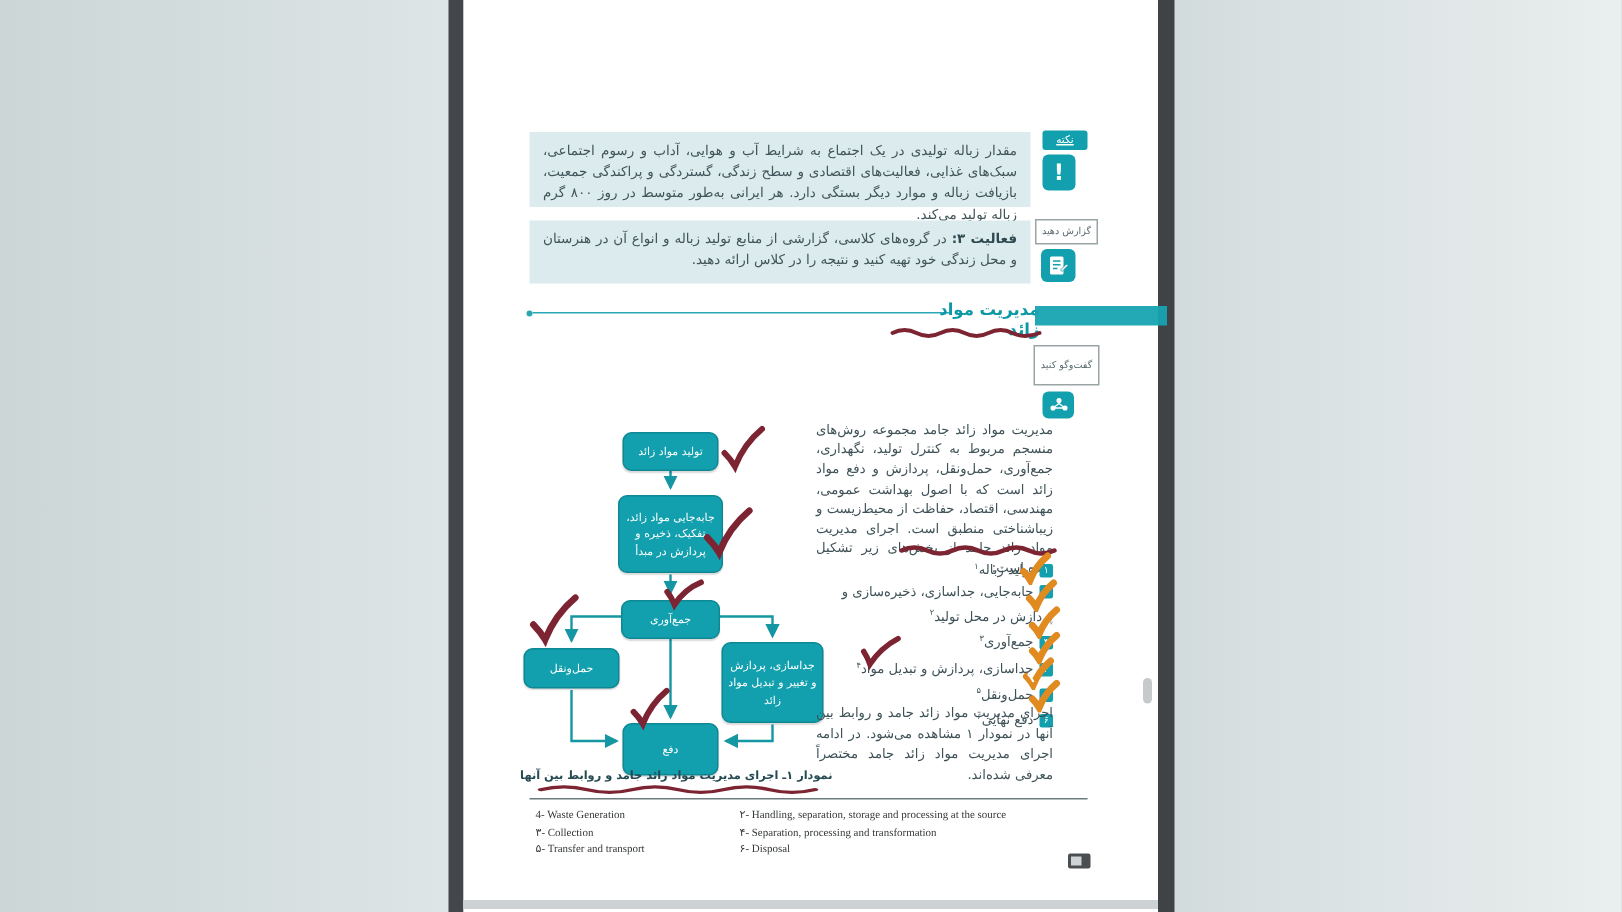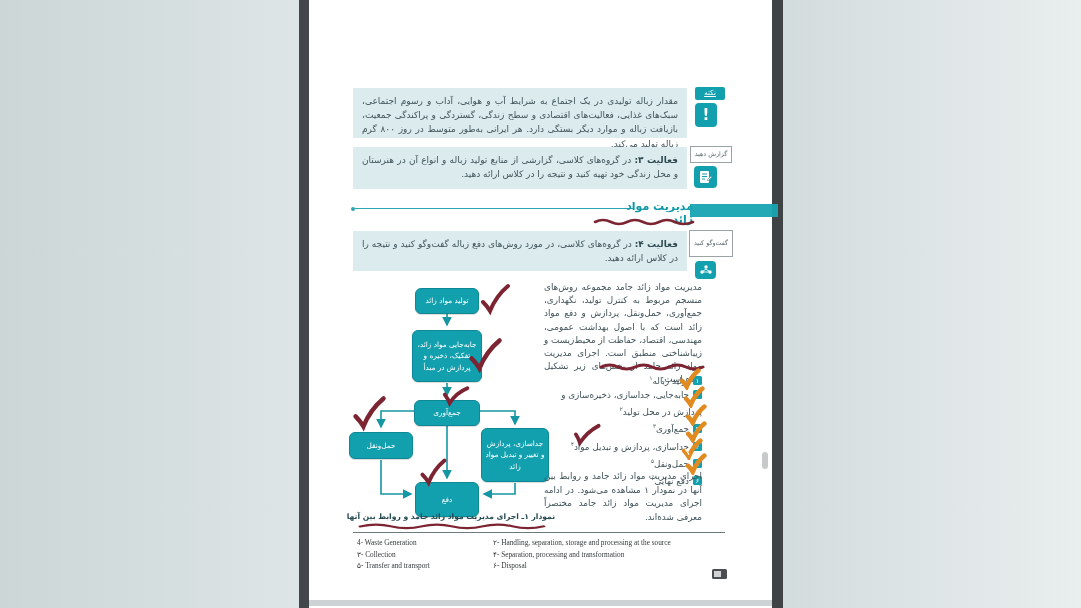--- a/index.html
+++ b/index.html
@@ -89,23 +89,20 @@
       </svg>
     </div>
 
     <div class="abs sec-dot" style="left:42px;top:207px;"></div>
     <div class="abs sec-line" style="left:46px;top:208px;width:278px;"></div>
     <div class="abs sec-title" style="left:296px;top:200px;width:88px;">مدیریت مواد زائد</div>
     <svg class="abs ann" style="left:284px;top:216px;" width="104" height="10" viewBox="0 0 104 10" preserveAspectRatio="none">
       <path d="M2 6 Q10 2 18 6 T34 6 T50 6 T66 6 T82 6 T100 6" stroke="#7d2433" stroke-width="2.6" fill="none" stroke-linecap="round"></path>
     </svg>
 
-    <div class="abs notebox" style="left:44px;top:231px;width:334px;height:40px;">
-      <span class="b">فعالیت ۴:</span><span> در گروه‌های کلاسی، در مورد روش‌های دفع زباله گفت‌وگو کنید و نتیجه را در کلاس ارائه دهید.</span>
-    </div>
     <div class="abs margin-box" style="left:380px;top:230px;width:44px;height:27px;">گفت‌وگو کنید</div>
     <div class="abs icon-tile" style="left:386px;top:261px;width:21px;height:18px;">
       <svg width="14" height="12" viewBox="0 0 14 12">
         <circle cx="7" cy="3" r="1.7" fill="#fff"></circle>
         <circle cx="3" cy="8" r="1.7" fill="#fff"></circle>
         <circle cx="11" cy="8" r="1.7" fill="#fff"></circle>
         <path d="M7 5 L3 8 L11 8 Z" fill="none" stroke="#fff" stroke-width=".9"></path>
       </svg>
     </div>
 

